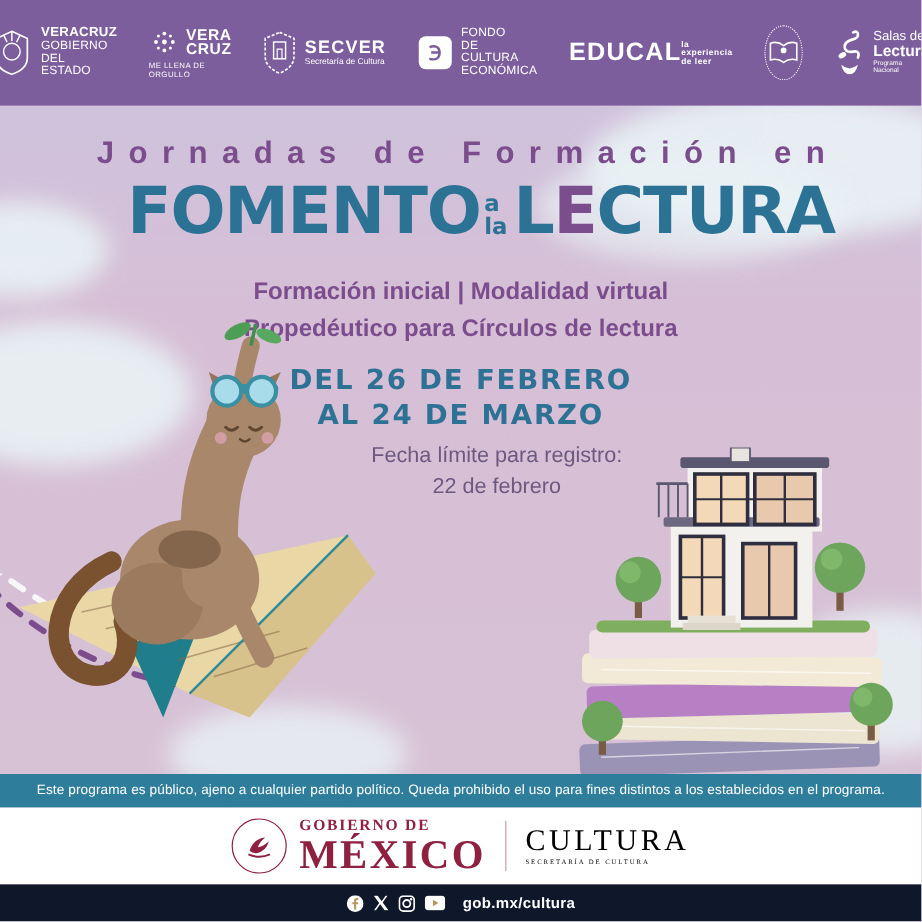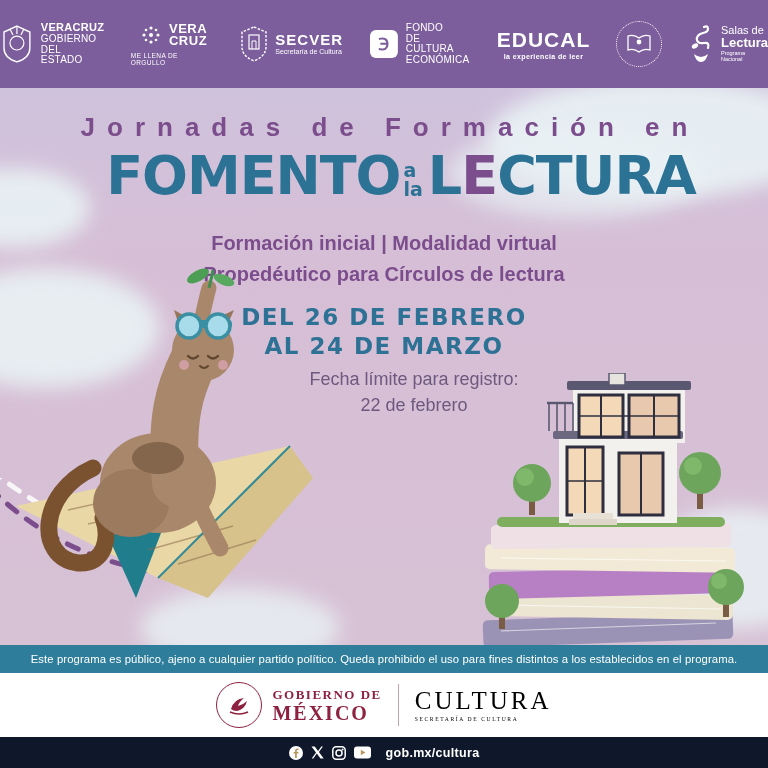--- a/index.html
+++ b/index.html
@@ -63,21 +63,21 @@
   .disclaimer span { color:#fff; font-size:11.3px; letter-spacing:.1px; }
 
   
   .footer { position:absolute; top:673px; left:0; width:768px; height:64px; background:#ffffff;
             display:flex; align-items:center; justify-content:center; gap:16px; z-index:5; }
   .gob { display:flex; align-items:center; gap:10px; color:#8e2140; }
   .eagle { width:46px; height:46px; border:1.6px solid #8e2140; border-radius:50%;
            display:flex; align-items:center; justify-content:center; }
   .gob-txt { font-family:"Liberation Serif", serif; text-align:left; }
   .gob-1 { font-size:13px; font-weight:bold; letter-spacing:1.5px; }
-  .gob-2 { font-size:20px; font-weight:bold; letter-spacing:2px; line-height:1; }
+  .gob-2 { font-size:34px; font-weight:bold; letter-spacing:2px; line-height:1; }
   .fdivider { width:1px; height:42px; background:#c5a1ac; }
   .cultura { font-family:"Liberation Serif", serif; color:#000000; text-align:left; }
   .cultura-1 { font-size:25px; letter-spacing:3px; line-height:1; }
   .cultura-2 { font-size:5.6px; letter-spacing:1.6px; margin-top:3px; }
 
   
   .goldbar { position:absolute; top:737px; left:0; width:768px; height:31px; background:#0f172a;
              display:flex; align-items:center; justify-content:center; gap:9px; z-index:5; }
   .social { display:flex; align-items:center; gap:8px; }
   .social svg { display:block; cursor:pointer; }
@@ -143,21 +143,21 @@
         <rect x="1" y="1" width="28" height="28" rx="6" fill="#fff"></rect>
         <text x="15" y="21" font-family="Liberation Serif, serif" font-size="17" font-weight="bold" fill="#7d5e9c" text-anchor="middle">℈</text>
       </svg>
       <div class="txt">
         <span class="l-reg">FONDO</span>
         <span class="l-reg">DE CULTURA</span>
         <span class="l-reg">ECONÓMICA</span>
       </div>
     </div>
 
-    <div class="logo" style="flex-direction:column; gap:0;">
+    <div class="logo" style="flex-direction:row; gap:0;">
       <span class="educal-name">EDUCAL</span>
       <span class="educal-sub">la experiencia de leer</span>
     </div>
 
     <div class="seal" title="">
       <svg width="30" height="24" viewBox="0 0 30 24">
         <path d="M15 6 Q10 2 4 4 L4 18 Q10 16 15 20 Q20 16 26 18 L26 4 Q20 2 15 6 Z" fill="none" stroke="#fff" stroke-width="1.3"></path>
         <circle cx="15" cy="10" r="2.4" fill="#fff"></circle>
       </svg>
     </div>

